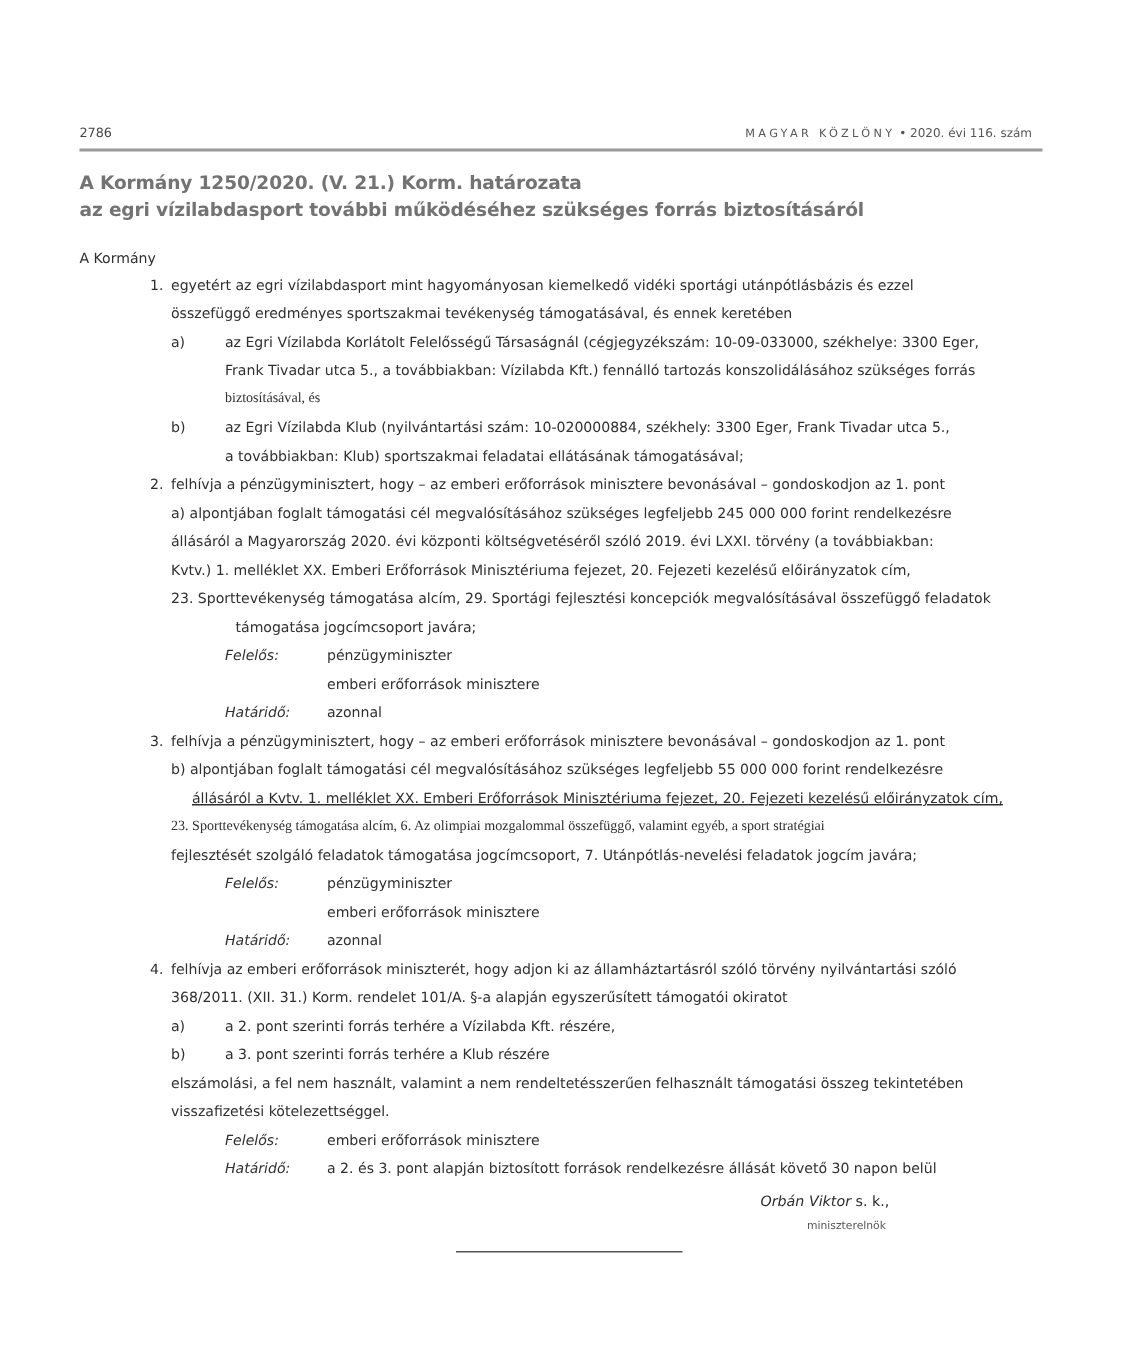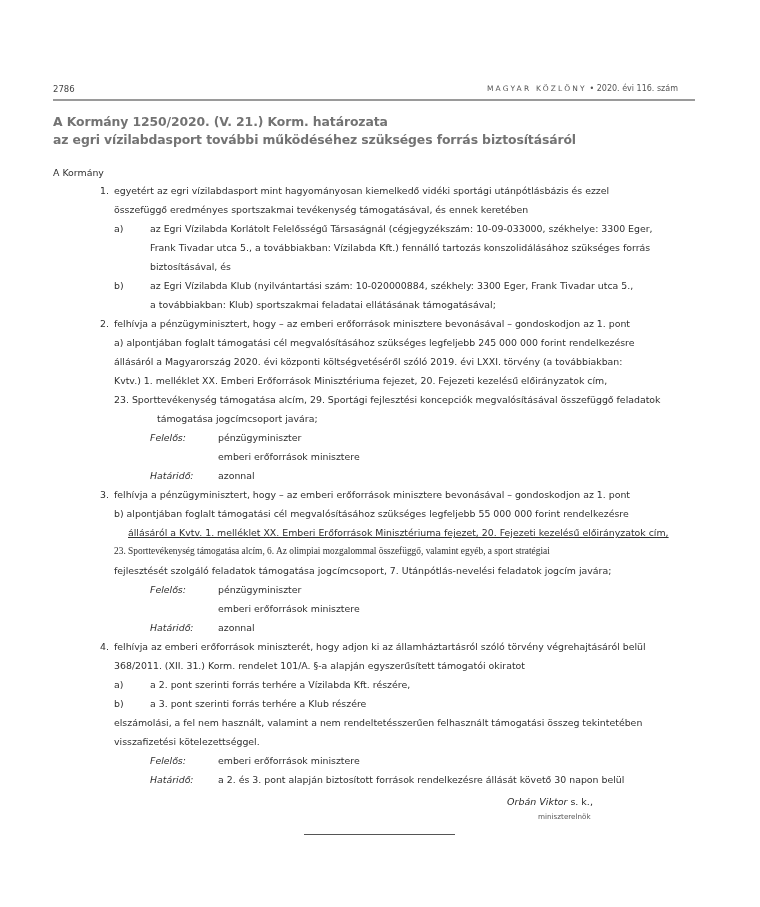--- a/index.html
+++ b/index.html
@@ -1,20 +1,20 @@
 <!DOCTYPE html>
 <html><head>
 <meta charset="utf-8">
 <style>
   html, body { margin: 0; padding: 0; background: #ffffff; }
   body { width: 760px; height: 907px; position: relative; overflow: hidden;
          font-family: "DejaVu Sans", sans-serif; color: #2a2a2a; }
   .abs { position: absolute; white-space: nowrap; }
   .page-num { left: 53px; top: 84px; font-size: 8.5px; color: #444; }
-  .running-head { right: 82px; top: 84px; font-size: 8px; color: #555; padding-left: 45px; }
+  .running-head { right: 72px; top: 84px; font-size: 8px; color: #555; padding-left: 45px; }
   .running-head .mk { letter-spacing: 2.2px; font-size: 7.5px; }
   .head-rule { left: 53px; top: 99px; width: 642px; height: 2px; background: #9a9a9a; }
   .title { left: 53px; font-size: 12.4px; font-weight: bold; color: #737373; letter-spacing: -0.1px; }
   .t1 { top: 114px; } .t2 { top: 132px; }
   .body { font-size: 9.4px; color: #2f2f2f; }
   .it { font-style: italic; }
   .sep-rule { left: 304px; top: 807px; width: 151px; height: 1px; background: #555; }
   .sig-name { left: 507px; top: 756px; font-size: 9.5px; }
   .sig-title { left: 538px; top: 773px; font-size: 7.2px; color: #555; }
 </style>
@@ -34,21 +34,21 @@
 
 <div class="abs body" style="left:53px;top:167px;" data-name="intro-text">A Kormány</div>
 
 <div class="abs body" style="left:100px;top:185px;" data-name="point-1-number">1.</div>
 <div class="abs body" style="left:114px;top:185px;width:583px;" data-name="point-1-line">egyetért az egri vízilabdasport mint hagyományosan kiemelkedő vidéki sportági utánpótlásbázis és ezzel</div>
 <div class="abs body" style="left:114px;top:204px;" data-name="point-1-line">összefüggő eredményes sportszakmai tevékenység támogatásával, és ennek keretében</div>
 
 <div class="abs body" style="left:114px;top:223px;" data-name="point-1a-label">a)</div>
 <div class="abs body" style="left:150px;top:223px;" data-name="point-1a-line">az Egri Vízilabda Korlátolt Felelősségű Társaságnál (cégjegyzékszám: 10-09-033000, székhelye: 3300 Eger,</div>
 <div class="abs body" style="left:150px;top:242px;" data-name="point-1a-line">Frank Tivadar utca 5., a továbbiakban: Vízilabda Kft.) fennálló tartozás konszolidálásához szükséges forrás</div>
-<div class="abs body" style="left:150px;top:261px;" data-name="point-1a-line">biztosításával, és</div>
+<div class="abs body" style="left:150px;top:261px;font-family:Liberation Serif, serif;" data-name="point-1a-line">biztosításával, és</div>
 
 <div class="abs body" style="left:114px;top:280px;" data-name="point-1b-label">b)</div>
 <div class="abs body" style="left:150px;top:280px;" data-name="point-1b-line">az Egri Vízilabda Klub (nyilvántartási szám: 10-020000884, székhely: 3300 Eger, Frank Tivadar utca 5.,</div>
 <div class="abs body" style="left:150px;top:299px;" data-name="point-1b-line">a továbbiakban: Klub) sportszakmai feladatai ellátásának támogatásával;</div>
 
 <div class="abs body" style="left:100px;top:318px;" data-name="point-2-number">2.</div>
 <div class="abs body" style="left:114px;top:318px;" data-name="point-2-line">felhívja a pénzügyminisztert, hogy – az emberi erőforrások minisztere bevonásával – gondoskodjon az 1. pont</div>
 <div class="abs body" style="left:114px;top:337px;" data-name="point-2-line">a) alpontjában foglalt támogatási cél megvalósításához szükséges legfeljebb 245 000 000 forint rendelkezésre</div>
 <div class="abs body" style="left:114px;top:356px;" data-name="point-2-line">állásáról a Magyarország 2020. évi központi költségvetéséről szóló 2019. évi LXXI. törvény (a továbbiakban:</div>
 <div class="abs body" style="left:114px;top:375px;" data-name="point-2-line">Kvtv.) 1. melléklet XX. Emberi Erőforrások Minisztériuma fejezet, 20. Fejezeti kezelésű előirányzatok cím,</div>
@@ -68,21 +68,21 @@
 <div class="abs body" style="left:114px;top:546px;font-family:Liberation Serif, serif;" data-name="point-3-line">23. Sporttevékenység támogatása alcím, 6. Az olimpiai mozgalommal összefüggő, valamint egyéb, a sport stratégiai</div>
 <div class="abs body" style="left:114px;top:565px;" data-name="point-3-line">fejlesztését szolgáló feladatok támogatása jogcímcsoport, 7. Utánpótlás-nevelési feladatok jogcím javára;</div>
 
 <div class="abs body it" style="left:150px;top:584px;" data-name="point-3-responsible-label">Felelős:</div>
 <div class="abs body" style="left:218px;top:584px;" data-name="point-3-responsible">pénzügyminiszter</div>
 <div class="abs body" style="left:218px;top:603px;" data-name="point-3-responsible">emberi erőforrások minisztere</div>
 <div class="abs body it" style="left:150px;top:622px;" data-name="point-3-deadline-label">Határidő:</div>
 <div class="abs body" style="left:218px;top:622px;" data-name="point-3-deadline">azonnal</div>
 
 <div class="abs body" style="left:100px;top:641px;" data-name="point-4-number">4.</div>
-<div class="abs body" style="left:114px;top:641px;" data-name="point-4-line">felhívja az emberi erőforrások miniszterét, hogy adjon ki az államháztartásról szóló törvény végrehajtásáról belül</div>
+<div class="abs body" style="left:114px;top:641px;" data-name="point-4-line">felhívja az emberi erőforrások miniszterét, hogy adjon ki az államháztartásról szóló törvény nyilvántartási szóló</div>
 <div class="abs body" style="left:114px;top:660px;" data-name="point-4-line">368/2011. (XII. 31.) Korm. rendelet 101/A. §-a alapján egyszerűsített támogatói okiratot</div>
 
 <div class="abs body" style="left:114px;top:679px;" data-name="point-4a-label">a)</div>
 <div class="abs body" style="left:150px;top:679px;" data-name="point-4a-line">a 2. pont szerinti forrás terhére a Vízilabda Kft. részére,</div>
 <div class="abs body" style="left:114px;top:698px;" data-name="point-4b-label">b)</div>
 <div class="abs body" style="left:150px;top:698px;" data-name="point-4b-line">a 3. pont szerinti forrás terhére a Klub részére</div>
 
 <div class="abs body" style="left:114px;top:717px;" data-name="point-4-closing-line">elszámolási, a fel nem használt, valamint a nem rendeltetésszerűen felhasznált támogatási összeg tekintetében</div>
 <div class="abs body" style="left:114px;top:736px;" data-name="point-4-closing-line">visszafizetési kötelezettséggel.</div>
 

